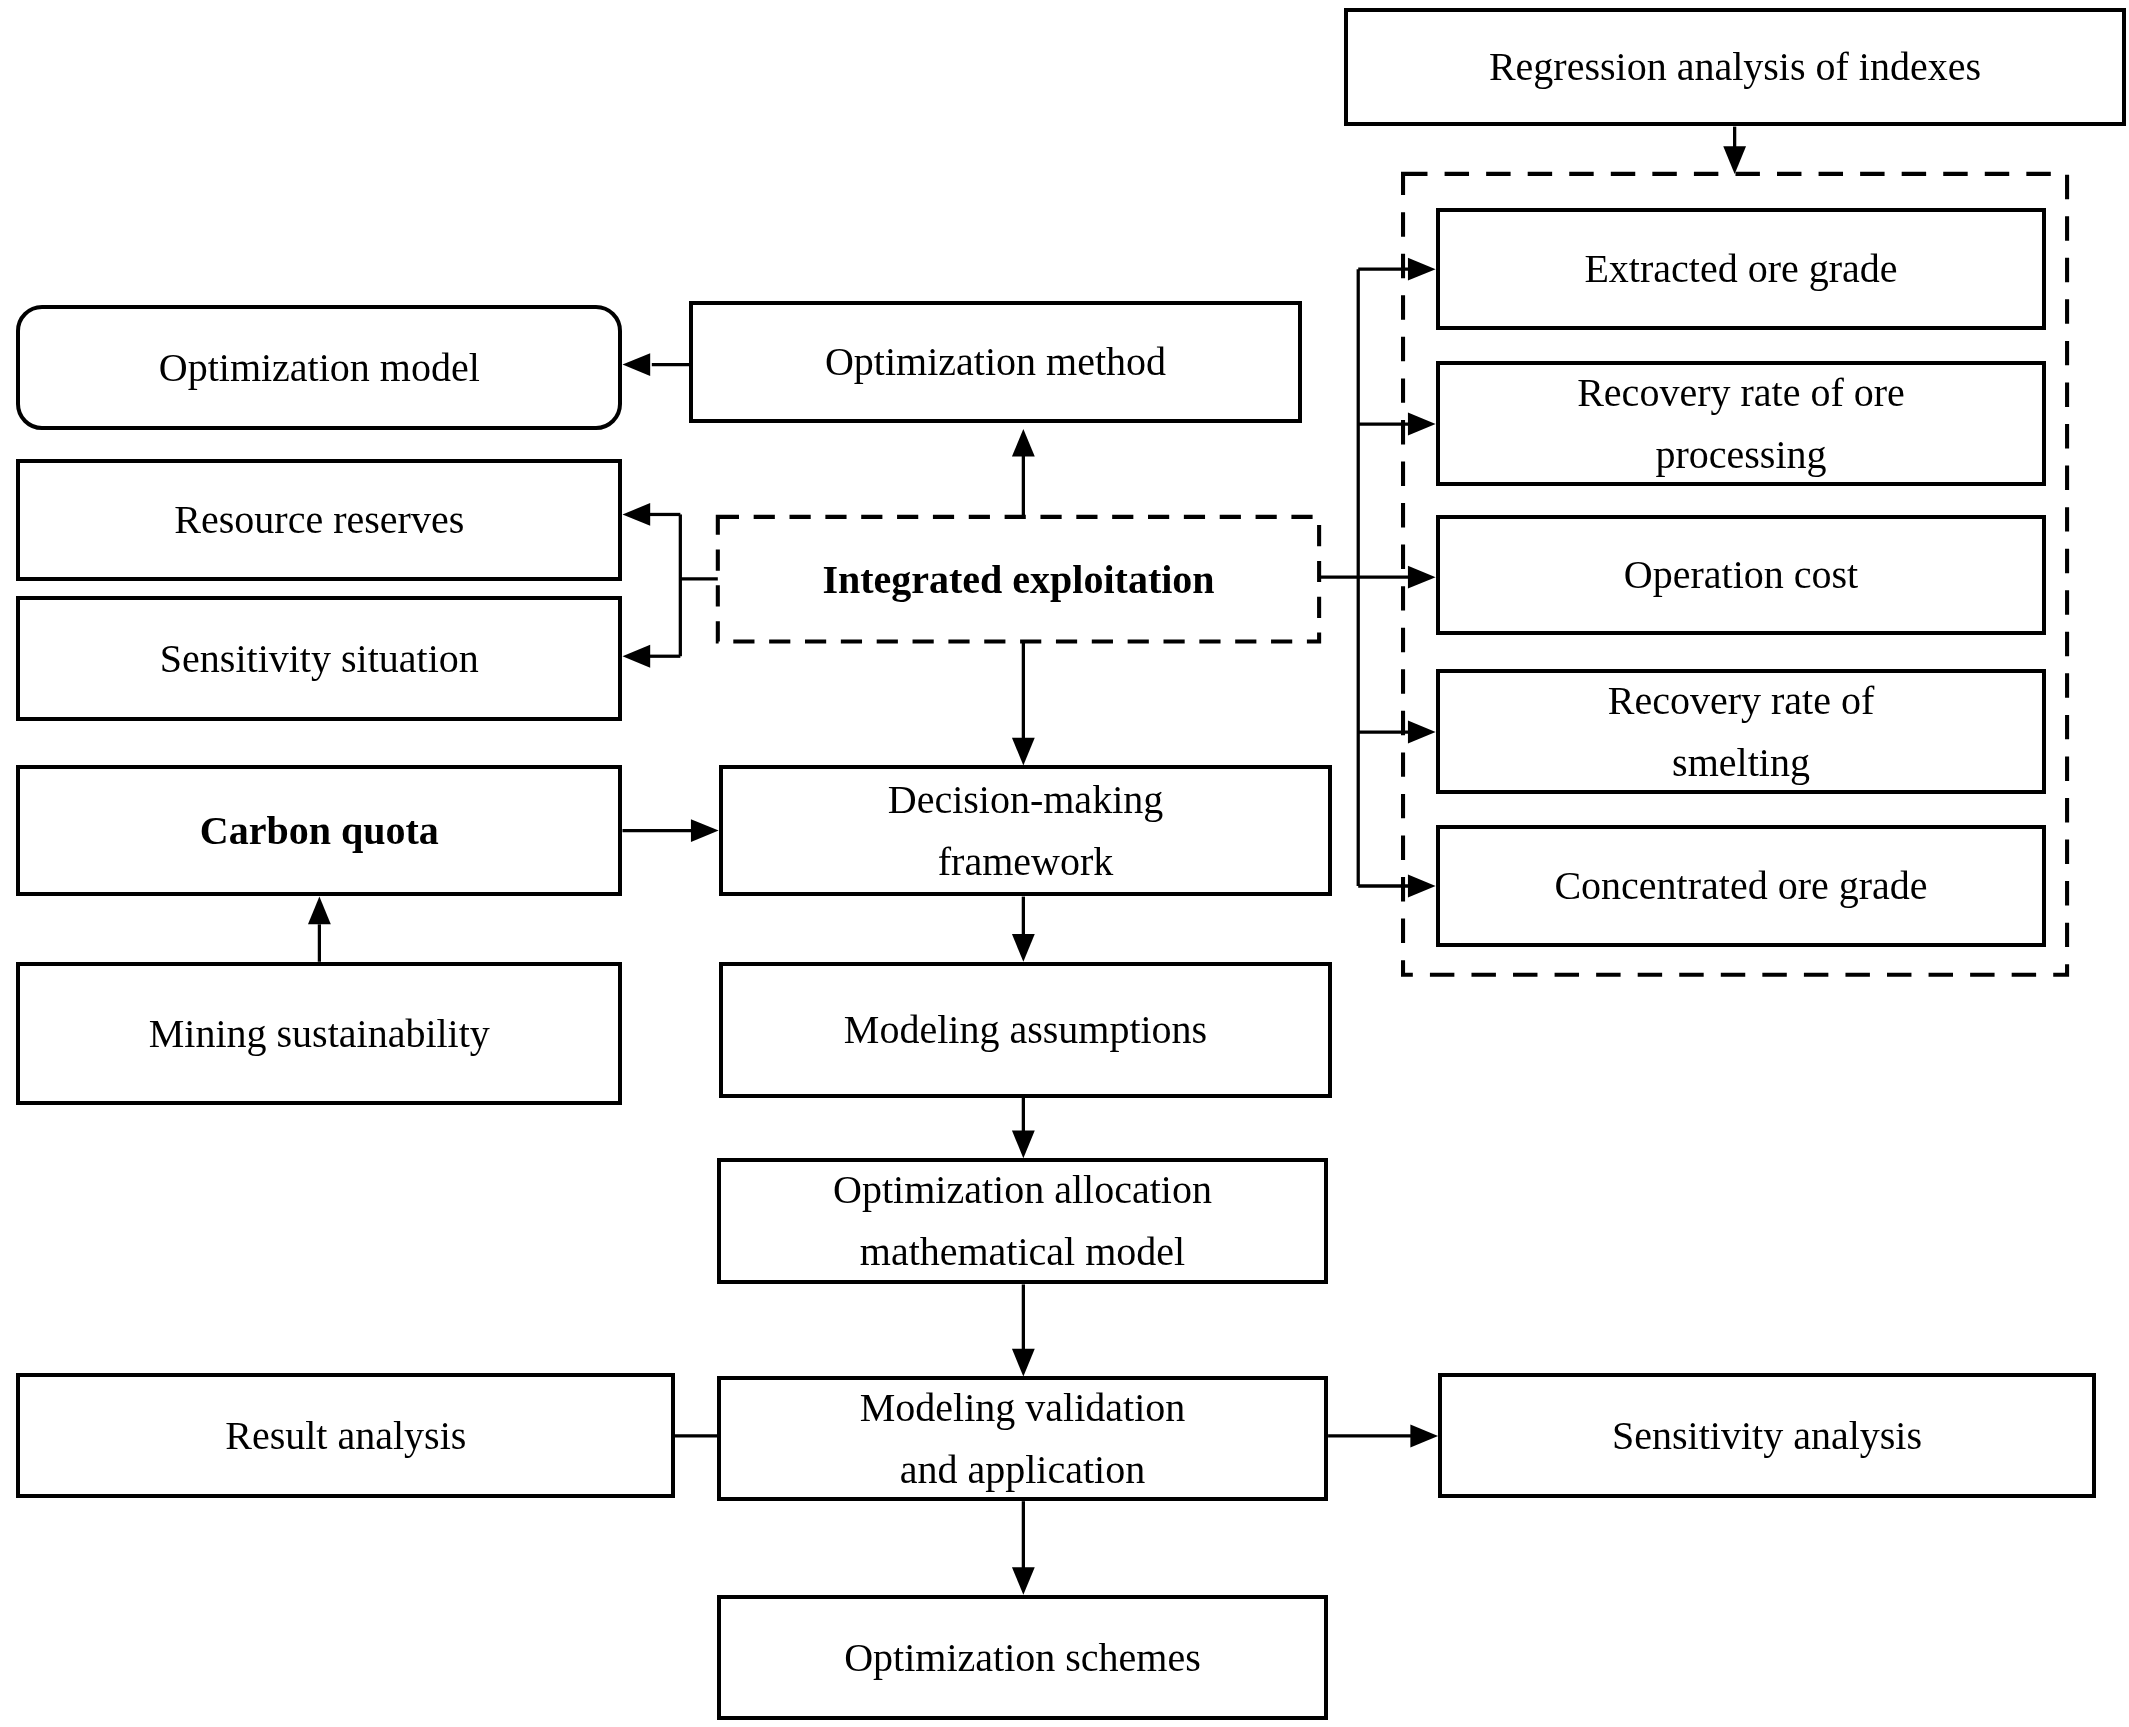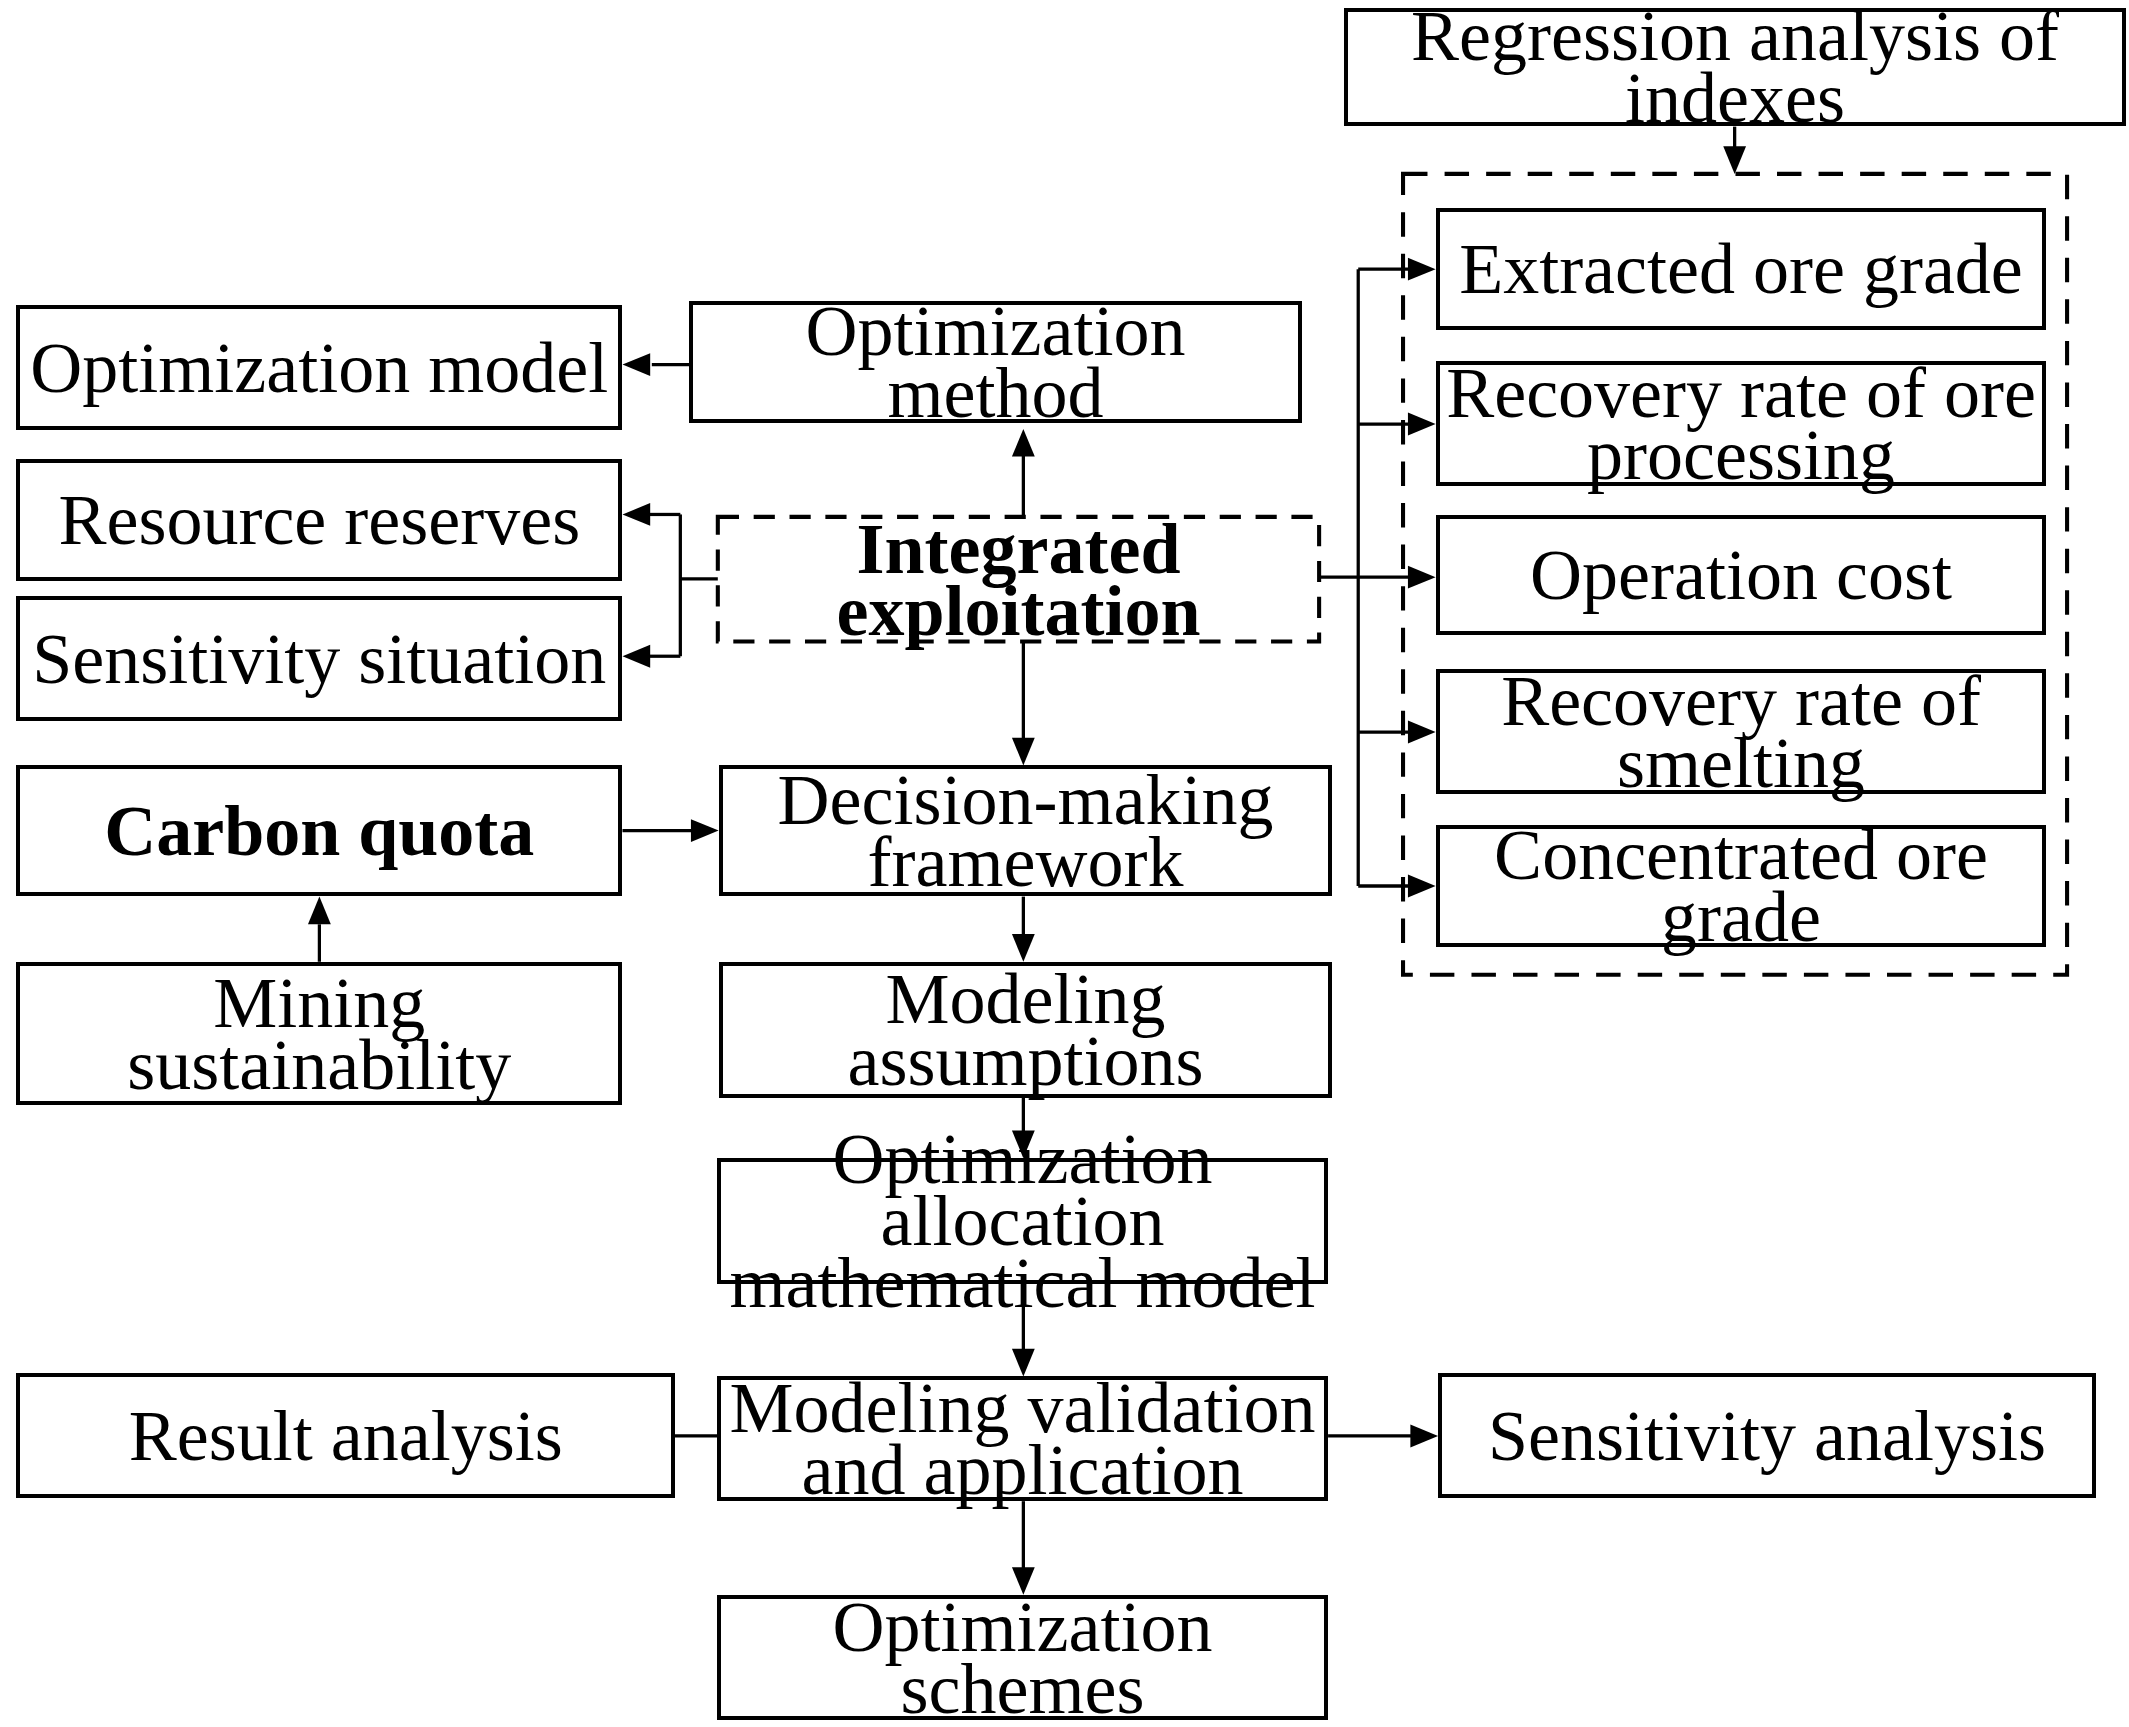--- a/index.html
+++ b/index.html
@@ -25,21 +25,21 @@
   }
   .node {
     position: absolute;
     box-sizing: border-box;
     border: 4.1px solid #000000;
     background: #ffffff;
     display: flex;
     align-items: center;
     justify-content: center;
     text-align: center;
-    font-size: 72px;
+    font-size: 40px;
     line-height: 62px;
     white-space: pre-line;
     z-index: 2;
   }
   .node.bold {
     font-weight: bold;
   }
   .node.nude {
     border: none;
     background: transparent;
@@ -134,21 +134,21 @@
       <line x1="1256" y1="1842" x2="1256" y2="1925" stroke="#000000" stroke-width="4"></line>
       <polygon points="1256,1957 1242,1923 1270,1923" fill="#000000"></polygon>
     </g>
 
     <g>
       <line x1="2129" y1="155" x2="2129" y2="181" stroke="#000000" stroke-width="4"></line>
       <polygon points="2129,213 2115,179 2143,179" fill="#000000"></polygon>
     </g>
   </svg>
 
-  <div class="node" style="left:16.3px; top:305px; width:606px; height:125px;">Optimization model</div>
+  <div class="node" style="left:16.3px; top:305px; width:606px; height:125px;border-radius:26px;">Optimization model</div>
 
   <div class="node" style="left:16.3px; top:459px; width:606px; height:122px;">Resource reserves</div>
 
   <div class="node" style="left:16.3px; top:596px; width:606px; height:125px;">Sensitivity situation</div>
 
   <div class="node bold" style="left:16.3px; top:765px; width:606px; height:131px;">Carbon quota</div>
 
   <div class="node" style="left:16.3px; top:962px; width:606px; height:143px;">Mining sustainability</div>
 
   <div class="node" style="left:16.3px; top:1373px; width:659px; height:125px;">Result analysis</div>

